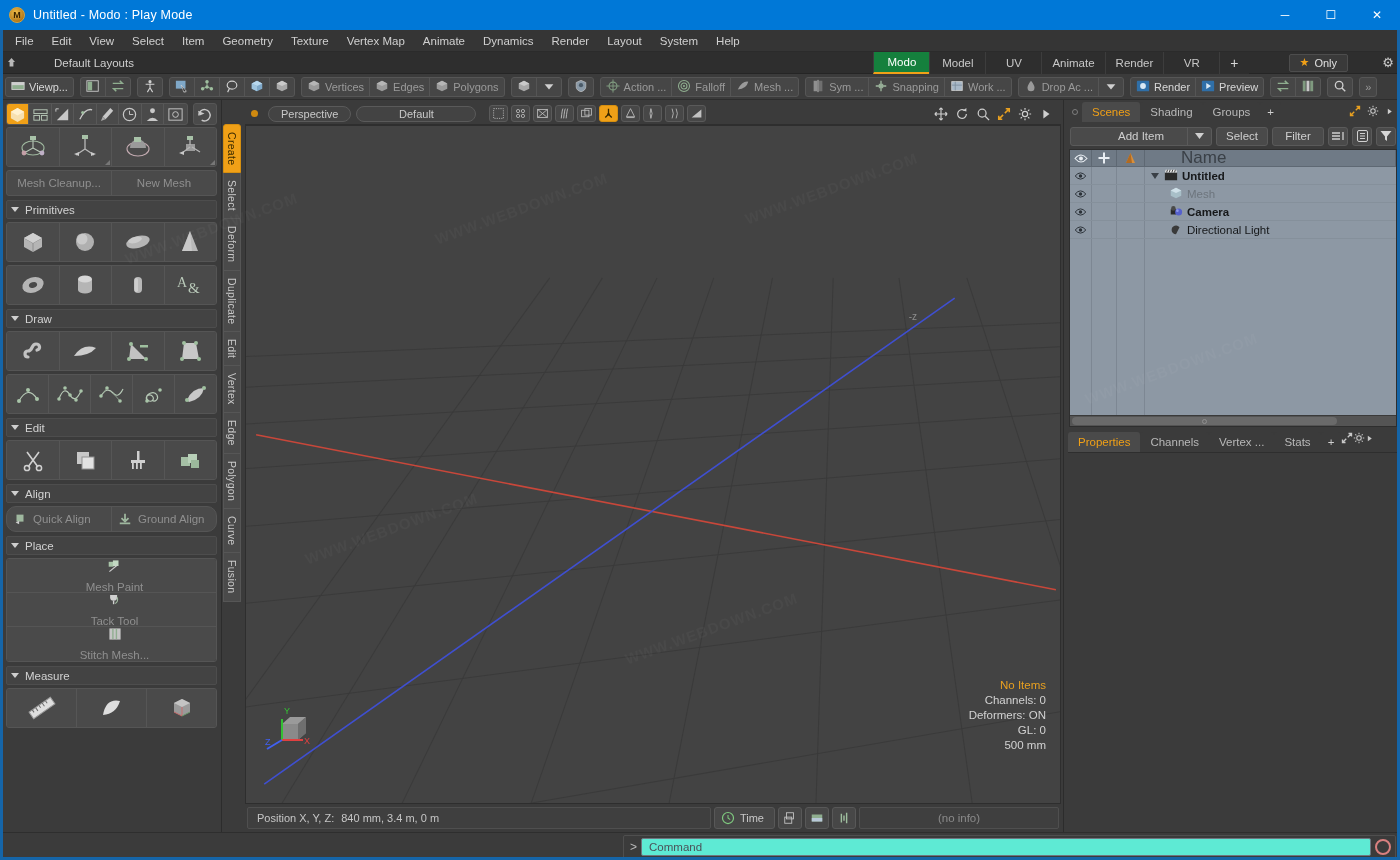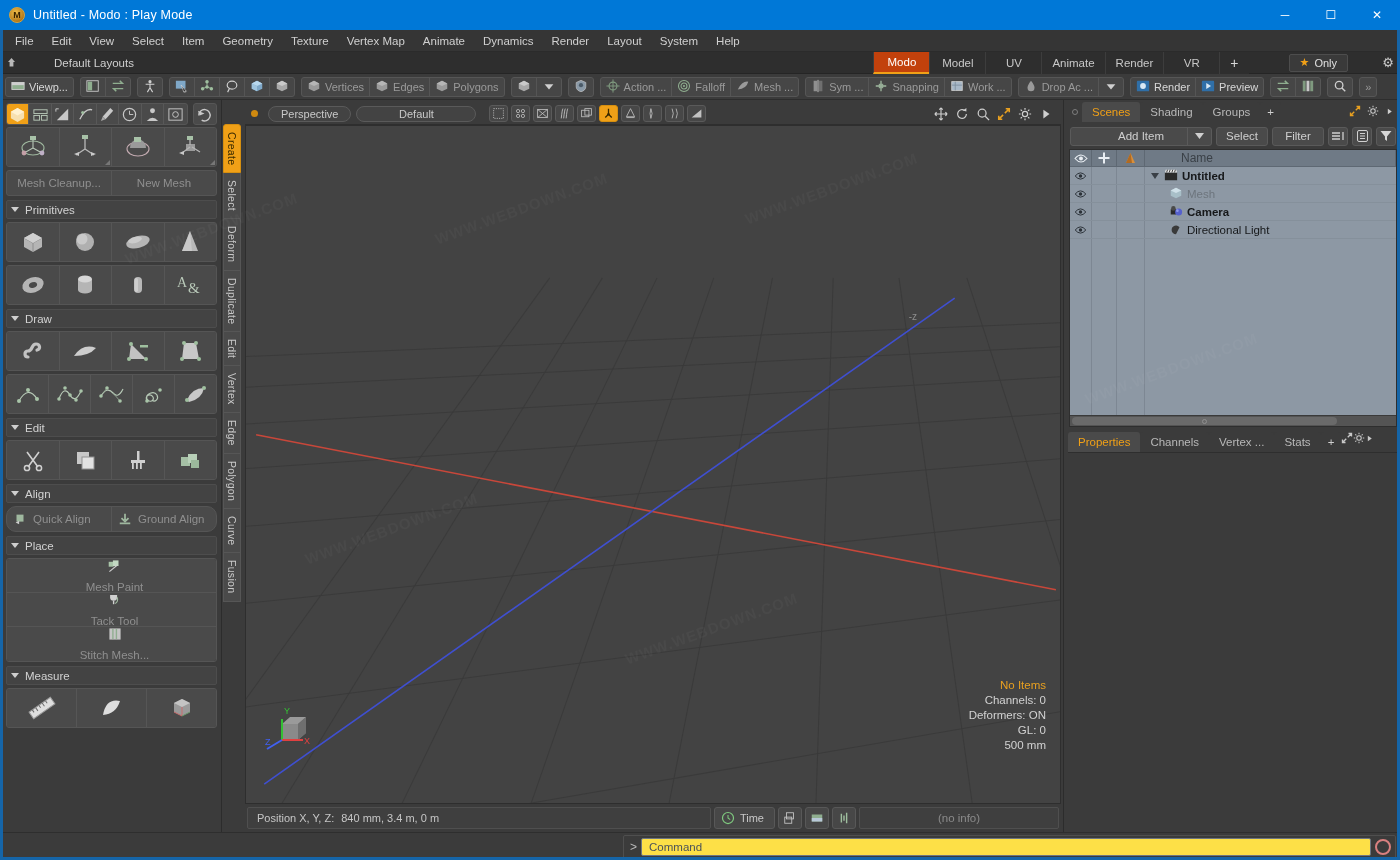--- a/index.html
+++ b/index.html
@@ -46,21 +46,21 @@
   .layoutbar .lhome {
     width:22px; height:22px; display:flex; align-items:center; justify-content:center;
     color:#b8b8b8; font-size:11px;
   }
   .layoutbar .llabel { font-size:11.5px; color:#cfcfcf; padding-left:8px; }
   .layoutbar .ltabs { margin-left:auto; display:flex; align-items:stretch; height:22px; }
   .layoutbar .ltab {
     min-width:56px; padding:0 10px; display:flex; align-items:center; justify-content:center;
     font-size:11.5px; color:#c8c8c8; border-left:1px solid #3d3d3d; background:#2e2e2e;
   }
-  .layoutbar .ltab.active { background:#c2410c; color:#fff; border-bottom:2px solid #f0a017; }
+  .layoutbar .ltab.active { background:#15803d; color:#fff; border-bottom:2px solid #f0a017; }
   .layoutbar .ltab.plus { min-width:26px; border-left:1px solid #3d3d3d; color:#d8d8d8; font-size:14px;}
   .layoutbar .only {
     display:flex; align-items:center; gap:5px; padding:0 10px; height:18px; margin:0 4px 0 16px;
     background:#3a3a3a; border:1px solid #4d4d4d; border-radius:2px; font-size:11px; color:#e0e0e0;
   }
   .layoutbar .only .star { color:#f0a017; font-size:11px; }
   .layoutbar .gear { width:24px; display:flex;align-items:center;justify-content:center; color:#cacaca; font-size:13px;}
 
   
   .maintoolbar {
@@ -225,41 +225,41 @@
   }
   .ibtn {
     width:20px;height:19px;display:flex;align-items:center;justify-content:center;
     background:#4a4a4a;border:1px solid #5a5a5a;border-radius:3px;color:#d0d0d0;
   }
 
   .tree { flex:0 0 278px; display:flex; flex-direction:column; border:1px solid #2e2e2e; background:#8d98a4; margin:0 1px;}
   .treehead { height:17px; display:flex; background:#6f7a86; border-bottom:1px solid #5e6873; }
   .thc { border-right:1px solid #5e6873; display:flex;align-items:center;justify-content:center; color:#e4e9ee;}
   .thc.eye{width:22px;} .thc.pin{width:25px;} .thc.mat{width:28px;}
-  .thc.name{flex:1; justify-content:flex-start; padding-left:36px; font-size:12px; color:#3a4047;}
+  .thc.name{flex:1; justify-content:flex-start; padding-left:36px; font-size:17px; color:#3a4047;}
   .trow { height:18px; display:flex; align-items:stretch; border-bottom:1px solid rgba(0,0,0,.05); }
   .tcell { border-right:1px solid #7d8793; display:flex;align-items:center;justify-content:center;}
   .tcell.eye{width:22px;} .tcell.pin{width:25px;} .tcell.mat{width:28px;}
   .tname { flex:1; display:flex; align-items:center; gap:4px; padding-left:4px; font-size:11.5px; color:#16181a;}
   .tname.dim { color:#6d757d; }
   .tname.bold { font-weight:bold; }
   .treebody { flex:1; display:flex; flex-direction:column; position:relative; }
   .treehscroll { height:11px; background:#545454; border-top:1px solid #3a3a3a; position:relative; }
   .treehscroll .thumb { position:absolute; left:2px; top:1px; height:8px; width:265px; background:#6a6a6a; border-radius:4px;
     display:flex;align-items:center;justify-content:center;}
   .treehscroll .thumb i { width:5px;height:5px;border-radius:50%;border:1px solid #909090; display:block;}
 
   .proptabs { height:20px; display:flex; align-items:stretch; margin-top:5px;}
   .propbody { flex:1; background:#3b3b3b; border-top:1px solid #2e2e2e; }
 
   
   .cmdbar { height:28px; flex:0 0 28px; background:#3b3b3b; display:flex; align-items:center;
     padding:0 4px 0 4px; border-top:1px solid #2e2e2e; gap:5px; }
   .cmdprompt { color:#b9b9b9; font-size:12px; padding:0 4px 0 6px;}
-  .cmdinput { flex:1; height:18px; background:#fde047; border:1px solid #6d7681; border-radius:2px;
+  .cmdinput { flex:1; height:18px; background:#5eead4; border:1px solid #6d7681; border-radius:2px;
     display:flex;align-items:center; padding-left:7px; font-size:11.5px; color:#4b5259;}
   .cmdrec { width:16px;height:16px;border-radius:50%; border:2px solid #d98080; margin:0 4px;}
   .bottomstrip { position:absolute; left:0; right:0; bottom:0; height:3px; background:#1565a8;}
   .leftstrip { position:absolute; left:0; top:30px; bottom:0; width:3px; background:#1565a8;}
   .rightstrip{ position:absolute; right:0; top:30px; bottom:0; width:3px; background:#1565a8;}
 
   .wm { position:absolute; color:rgba(255,255,255,.035); font-size:15px; font-weight:bold;
         transform:rotate(-20deg); pointer-events:none; letter-spacing:1px;}
 </style>
 </head>

